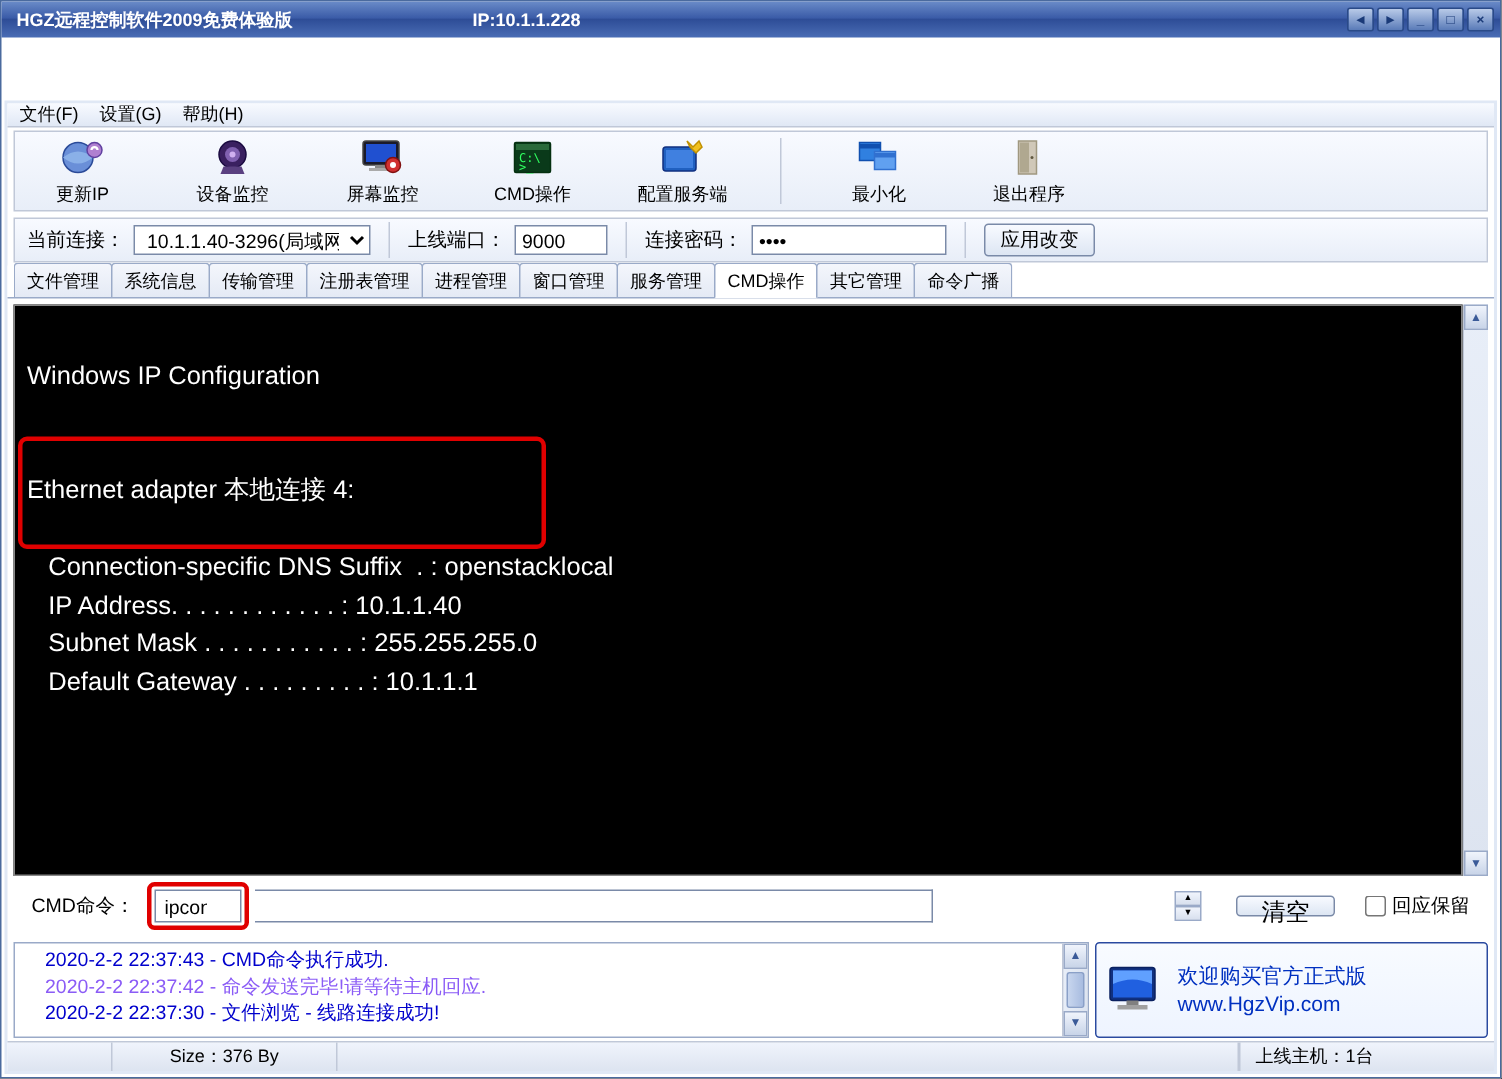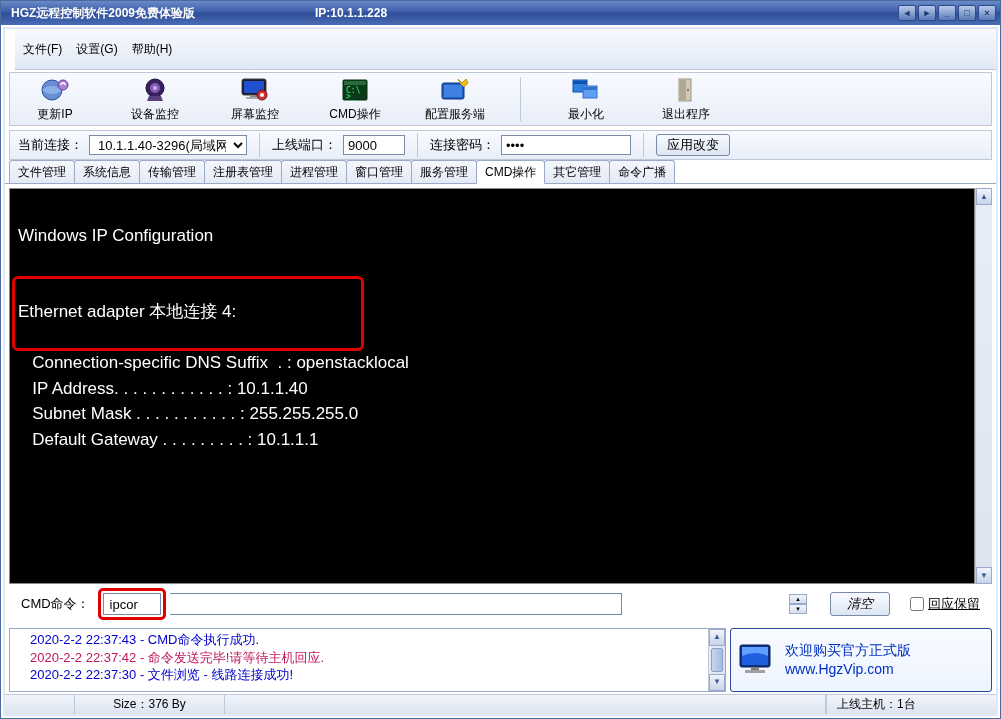--- a/index.html
+++ b/index.html
@@ -1,28 +1,28 @@
 <!DOCTYPE html>
 <html><head>
 <meta charset="utf-8">
 <style>
 * { box-sizing: border-box; margin: 0; padding: 0; }
 body { font-family: "SimSun", "Microsoft YaHei", Arial, sans-serif; font-size: 12px; background: #d4d4d4; width: 1001px; height: 719px; overflow: hidden; }
 
-.window { width: 1001px; height: 719px; background: #fff; border: 1px solid #4a6a9e; display: flex; flex-direction: column; }
+.window { width: 1001px; height: 719px; background: #fff; border: 1px solid #4a6a9e; display: flex; flex-direction: column; gap: 40px; }
 
 .titlebar { height: 24px; background: linear-gradient(to bottom, #6a8bc8, #3b5ca8 45%, #2e4d97 50%, #4a6db5); display: flex; align-items: center; padding: 0 4px; color: #fff; font-weight: bold; font-size: 12px; }
 .titlebar .title { flex: 0 0 auto; margin-left: 6px; }
 .titlebar .ip { margin-left: 120px; }
 .titlebar .spacer { flex: 1; }
 .titlebar .winbtn { width: 18px; height: 16px; margin-left: 2px; background: linear-gradient(to bottom, #b8cae8, #5a7bb8); border: 1px solid #2a4a88; border-radius: 2px; display: inline-flex; align-items: center; justify-content: center; font-size: 9px; color: #1a3a78; cursor: pointer; }
 
 .content { flex: 1; display: flex; flex-direction: column; background: #fff; border: 2px solid #e0e8f5; margin: 2px; }
 
-.menubar { height: 41px; background: linear-gradient(to bottom, #f8faff, #e0e8f5); border-bottom: 1px solid #c0c8d8; display: flex; align-items: center; padding: 0 8px; gap: 14px; font-size: 12px; margin-left: 10px; }
+.menubar { height: 16px; background: linear-gradient(to bottom, #f8faff, #e0e8f5); border-bottom: 1px solid #c0c8d8; display: flex; align-items: center; padding: 0 8px; gap: 14px; font-size: 12px; }
 .menubar span { cursor: pointer; }
 
 .toolbar { height: 54px; background: linear-gradient(to bottom, #f8faff, #e8eef8); border: 1px solid #c0c8d8; margin: 2px 4px; display: flex; align-items: center; padding: 0 6px; gap: 22px; }
 .toolbtn { display: flex; flex-direction: column; align-items: center; cursor: pointer; width: 78px; }
 .toolbtn .icon { width: 32px; height: 28px; display: flex; align-items: center; justify-content: center; font-size: 22px; }
 .toolbtn .label { font-size: 12px; margin-top: 2px; color: #000; }
 .toolbar .sep { width: 1px; height: 44px; background: #c0c8d8; margin: 0 4px; }
 
 .connbar { height: 30px; background: linear-gradient(to bottom, #f8faff, #e8eef8); border: 1px solid #c0c8d8; margin: 2px 4px; display: flex; align-items: center; padding: 0 8px; gap: 6px; font-size: 13px; }
 .connbar select, .connbar input { font-size: 13px; height: 20px; border: 1px solid #7a8aa8; padding: 0 4px; background: #fff; }
@@ -40,29 +40,29 @@
 .scrollbtn { height: 17px; background: linear-gradient(to bottom, #f0f4fc, #c8d4e8); border: 1px solid #9aaac8; display: flex; align-items: center; justify-content: center; font-size: 8px; color: #3a5a98; }
 
 .highlight-box { border: 3px solid #e00000; border-radius: 6px; position: absolute; }
 
 .cmdinputrow { height: 40px; display: flex; align-items: center; padding: 8px 12px; gap: 8px; font-size: 13px; background: #fff; }
 .cmdinputrow .label { }
 .cmdinputrow .inputwrap { position: relative; }
 .cmdinputrow input.cmdinput { width: 520px; height: 22px; border: 1px solid #7a8aa8; padding: 0 22px 0 6px; font-size: 13px; }
 .cmdinputrow .spin { position: absolute; right: 1px; top: 1px; width: 18px; height: 20px; display: flex; flex-direction: column; }
 .cmdinputrow .spin div { flex: 1; border: 1px solid #9aaac8; background: linear-gradient(to bottom, #f0f4fc, #d8e0ee); font-size: 6px; display: flex; align-items: center; justify-content: center; cursor: pointer; }
-.cmdinputrow button { height: 24px; padding: 0 16px; background: linear-gradient(to bottom, #f8faff, #dde6f3); border: 1px solid #7a8aa8; border-radius: 3px; cursor: pointer; font-size: 13px; font-style: italic; }
-.cmdinputrow .chk { margin-left: 12px; display: flex; align-items: center; gap: 4px; text-decoration: underline; }
+.cmdinputrow button { height: 14px; padding: 0 16px; background: linear-gradient(to bottom, #f8faff, #dde6f3); border: 1px solid #7a8aa8; border-radius: 3px; cursor: pointer; font-size: 16px; }
+.cmdinputrow .chk { margin-left: 12px; display: flex; align-items: center; gap: 4px; }
 .cmdinputrow input[type=checkbox] { width: 14px; height: 14px; }
 
 .logpanel { height: 64px; margin: 0 4px 2px 4px; display: flex; gap: 4px; }
 .logtext { flex: 1; border: 1px solid #9aaac8; background: #fff; font-size: 13px; padding: 2px 20px; line-height: 1.35; overflow: hidden; position: relative; }
 .logtext .line { white-space: nowrap; }
 .logtext .blue { color: #0000cc; }
-.logtext .green { color: #be185d; }
+.logtext .green { color: #8b5cf6; }
 .logscroll { width: 17px; display: flex; flex-direction: column; position: absolute; right: 0; top: 0; bottom: 0; background: linear-gradient(to right, #e8eef8, #dde4f0); border-left: 1px solid #c0c8d8; }
 .logscroll .scrollbtn { height: 17px; }
 .logscroll .thumb { flex: 1; margin: 2px; background: linear-gradient(to right, #c8d6ee, #a8bce0); border: 1px solid #8aa0c8; border-radius: 2px; }
 
 .promopanel { width: 262px; border: 1px solid #2a4aa0; background: linear-gradient(to bottom, #f8fbff, #eef4ff); display: flex; align-items: center; padding: 2px 6px; gap: 8px; border-radius: 3px; }
 .promopanel .monitor { width: 40px; height: 36px; display: flex; align-items: center; justify-content: center; }
 .promopanel .text { display: flex; flex-direction: column; font-size: 14px; line-height: 1.35; }
 .promopanel .text .l1 { color: #0030c0; font-weight: normal; }
 .promopanel .text .l2 { color: #0030c0; }
 

